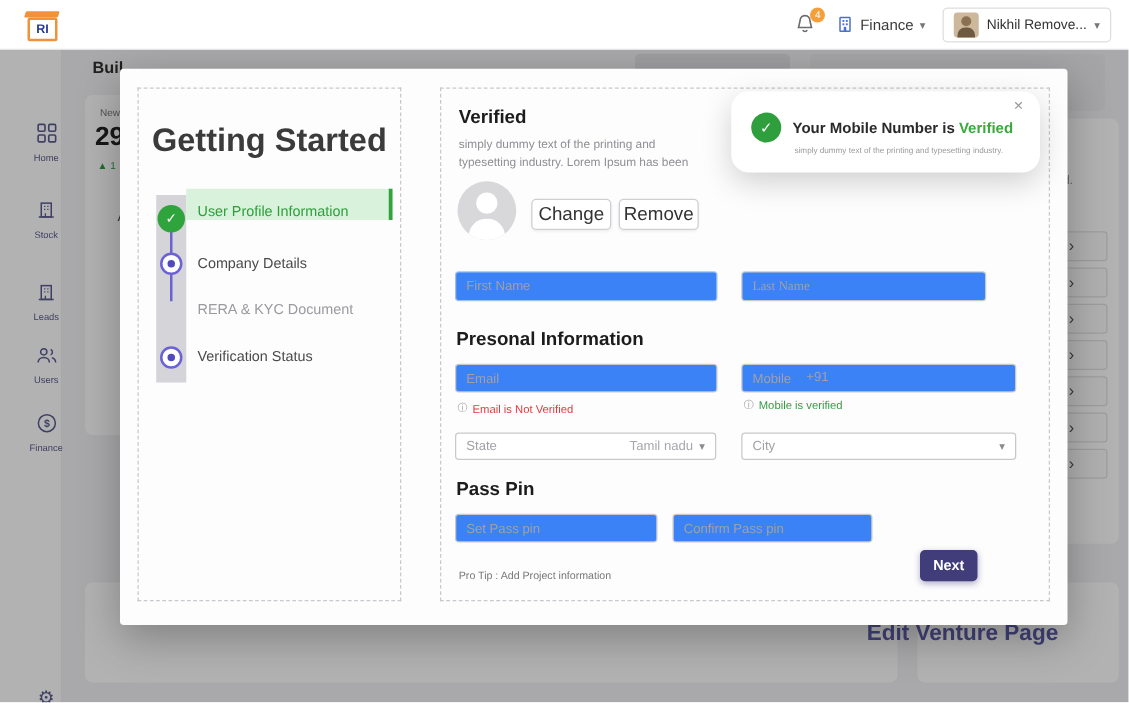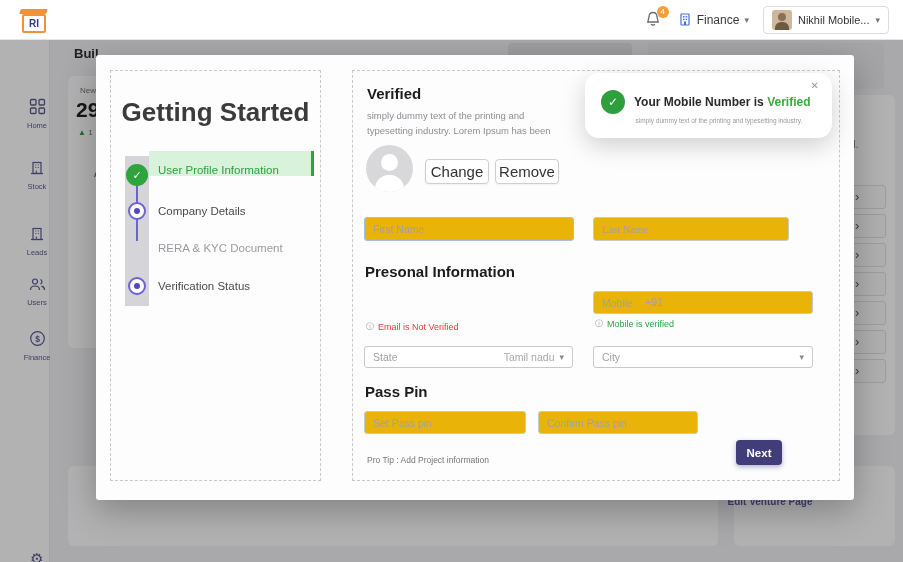--- a/index.html
+++ b/index.html
@@ -38,21 +38,21 @@
   .card-a { left:18px; top:36px; width:322px; height:272px; }
   .stat-label { position:absolute; left:12px; top:10px; font-size:8px; color:#777; }
   .stat-value { position:absolute; left:8px; top:22px; font-size:21px; font-weight:bold; color:#222; }
   .stat-delta { position:absolute; left:10px; top:52px; font-size:8px; color:#2f9e44; }
   .sec-label { position:absolute; left:10px; top:90px; font-size:12px; color:#555;margin-left:16px; }
   .card-r { left:684px; top:55px; width:161px; height:340px; }
   .frag { position:absolute; left:105px; top:44px; font-size:10px; color:#888; }
   .chev-row { position:absolute; left:112px; width:40px; height:24px; border:1px solid #e1e1e4; border-radius:3px; color:#555; font-size:13px; line-height:22px; padding-left:8px; background:#fdfdfd; }
   .card-bl { left:18px; top:426px; width:650px; height:80px; }
   .card-br { left:684px; top:426px; width:161px; height:80px; }
-  .edit-venture { position:absolute; left:640px; top:456px; width:160px; text-align:center; font-size:10px; font-weight:bold; color:#5d5dab; }
+  .edit-venture { position:absolute; left:640px; top:456px; width:160px; text-align:center; font-size:18px; font-weight:bold; color:#5d5dab; }
   .top-rect-1 { position:absolute; left:458px; top:3px; width:124px; height:46px; background:#e2e3e6; border-radius:4px; }
   .top-rect-2 { position:absolute; left:598px; top:3px; width:236px; height:46px; background:#ededef; border-radius:4px; }
 
   .overlay { position:absolute; left:0; top:40px; width:903px; height:522px; background:rgba(0,0,0,0.30); z-index:2; }
 
   
   .modal { position:absolute; left:96px; top:55px; width:758px; height:445px; background:#fdfdfe; border-radius:3px; box-shadow:0 10px 34px rgba(0,0,0,0.28); z-index:3; }
   .panel { position:absolute; border:1px dashed #c8c8ce; background:transparent; }
   .panel-left { left:14px; top:15px; width:211px; height:411px; }
   .panel-right { left:256px; top:15px; width:488px; height:411px; }
@@ -75,21 +75,21 @@
   .h-sec { position:absolute; font-size:15px; font-weight:bold; color:#1c1c1c; }
   .profile-h { left:14px; top:14px; }
   .personal-h { left:12px; top:192px; }
   .passpin-h { left:12px; top:312px; }
   .profile-desc { position:absolute; left:14px; top:37px; width:195px; font-size:9.5px; color:#8e8e93; line-height:15px; }
   .avatar-big { position:absolute; left:13px; top:74px; width:47px; height:47px; border-radius:50%; background:#d8d8db; overflow:hidden; }
   .avatar-big::before { content:""; position:absolute; left:15px; top:9px; width:17px; height:17px; border-radius:50%; background:#fff; }
   .avatar-big::after { content:""; position:absolute; left:9px; top:30px; width:29px; height:18px; border-radius:14px 14px 0 0; background:#fff; }
   .btn-ghost { position:absolute; top:88px; height:25px; background:#fff; border:1px solid #cfcfd3; border-radius:4px; font-size:15px; color:#333; font-family:inherit; box-shadow:0 1px 2px rgba(0,0,0,0.05); cursor:pointer; }
   .btn-change { left:72px; width:64px; } .btn-remove { left:142px; width:64px; }
-  .inp { position:absolute; height:24px; border:1px solid #c9c9cd; border-radius:3px; background:#eab308; font-size:10.5px; color:#333; padding:0 8px; font-family:inherit; }
+  .inp { position:absolute; height:24px; border:1px solid #c9c9cd; border-radius:3px; background:#3b82f6; font-size:10.5px; color:#333; padding:0 8px; font-family:inherit; }
   .inp::placeholder { color:#a0a0a6; }
   .inp-first { left:11px; top:146px; width:210px; border:1.5px solid #9fbfec; }
   .inp-last { left:240px; top:146px; width:196px;font-family:Liberation Serif, serif; }
   .inp-email { left:11px; top:220px; width:210px; height:23px; }
   .mobile-wrap { position:absolute; left:240px; top:220px; width:220px; height:23px; }
   .mobile-wrap .inp { position:absolute; left:0; top:0; width:220px; height:23px; }
   .mobile-prefix { position:absolute; left:52px; top:5px; font-size:10.5px; color:#a0a0a6; pointer-events:none; }
   .note { position:absolute; display:flex; align-items:center; gap:4px; font-size:9px; }
   .note .info { font-size:8px; color:#9a9a9e; }
   .note-email { left:13px; top:250px; color:#e23b3b; }
@@ -145,21 +145,21 @@
             <rect x="5" y="6.7" width="1.5" height="1.5"></rect>
               <rect x="7.7" y="6.7" width="1.5" height="1.5"></rect>
             <rect x="6" y="9.5" width="2" height="3.5"></rect>
           </svg>
         </span>
         <span>Finance</span>
         <span class="chev">▾</span>
       </div>
       <div class="user-pill">
         <span class="avatar-sm"></span>
-        <span class="user-name">Nikhil Mobile...</span>
+        <span class="user-name">Nikhil Remove...</span>
         <span class="chev">▾</span>
       </div>
     </div>
   </div>
 
   <div class="sidebar">
     <div class="side-item" style="top:58px">
       <span>
         <svg width="17" height="17" viewBox="0 0 17 17" fill="none" stroke="#5b5b8f" stroke-width="1.3">
           <rect x="1.5" y="1.5" width="5.5" height="5.5" rx="1"></rect>
@@ -271,20 +271,21 @@
 
       <div class="avatar-big"></div>
       <button class="btn-ghost btn-change">Change</button>
       <button class="btn-ghost btn-remove">Remove</button>
 
       <input class="inp inp-first" placeholder="First Name" style="">
       <input class="inp inp-last" placeholder="Last Name" style="">
 
       <div class="h-sec personal-h">Presonal Information</div>
 
+      <input class="inp inp-email" placeholder="Email" style="">
       <div class="mobile-wrap">
         <input class="inp" placeholder="Mobile" style="">
         <span class="mobile-prefix">+91</span>
       </div>
 
       <div class="note note-email">
         <span class="info">ⓘ</span>
         <span>Email is Not Verified</span>
       </div>
       <div class="note note-mobile">

